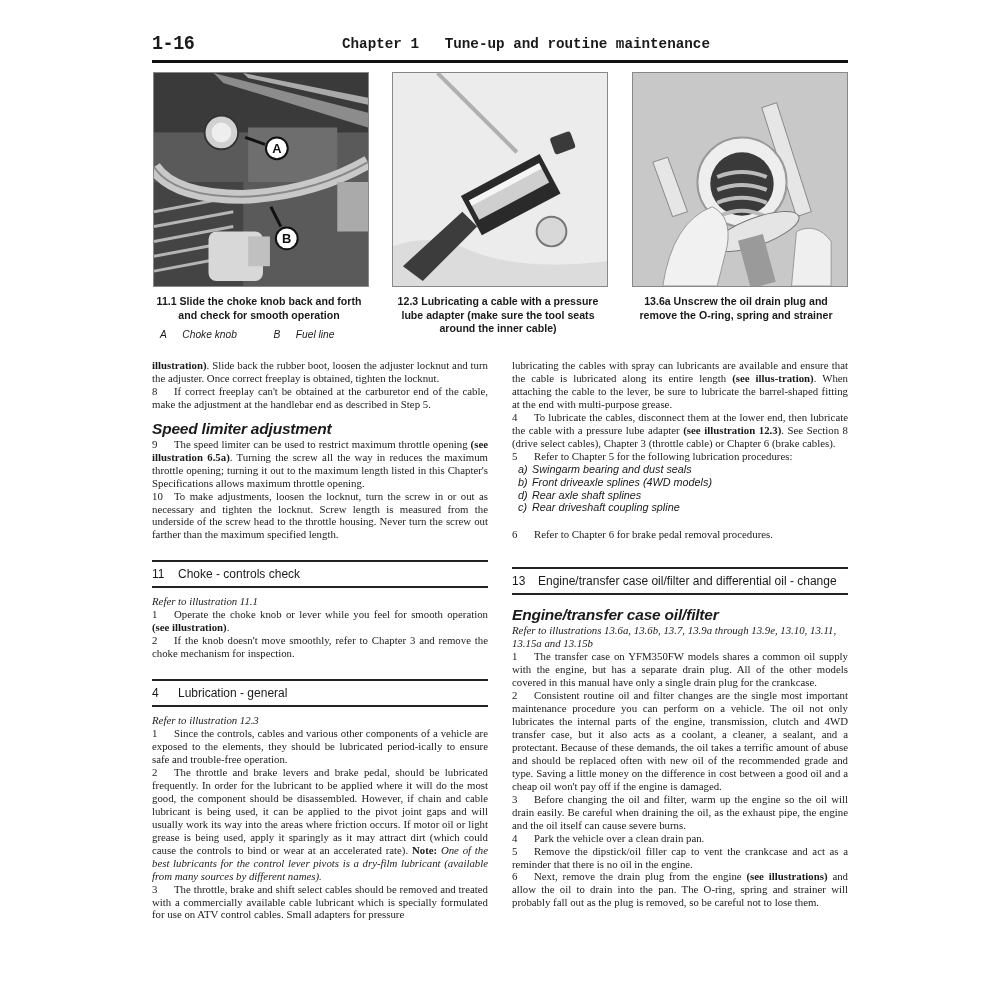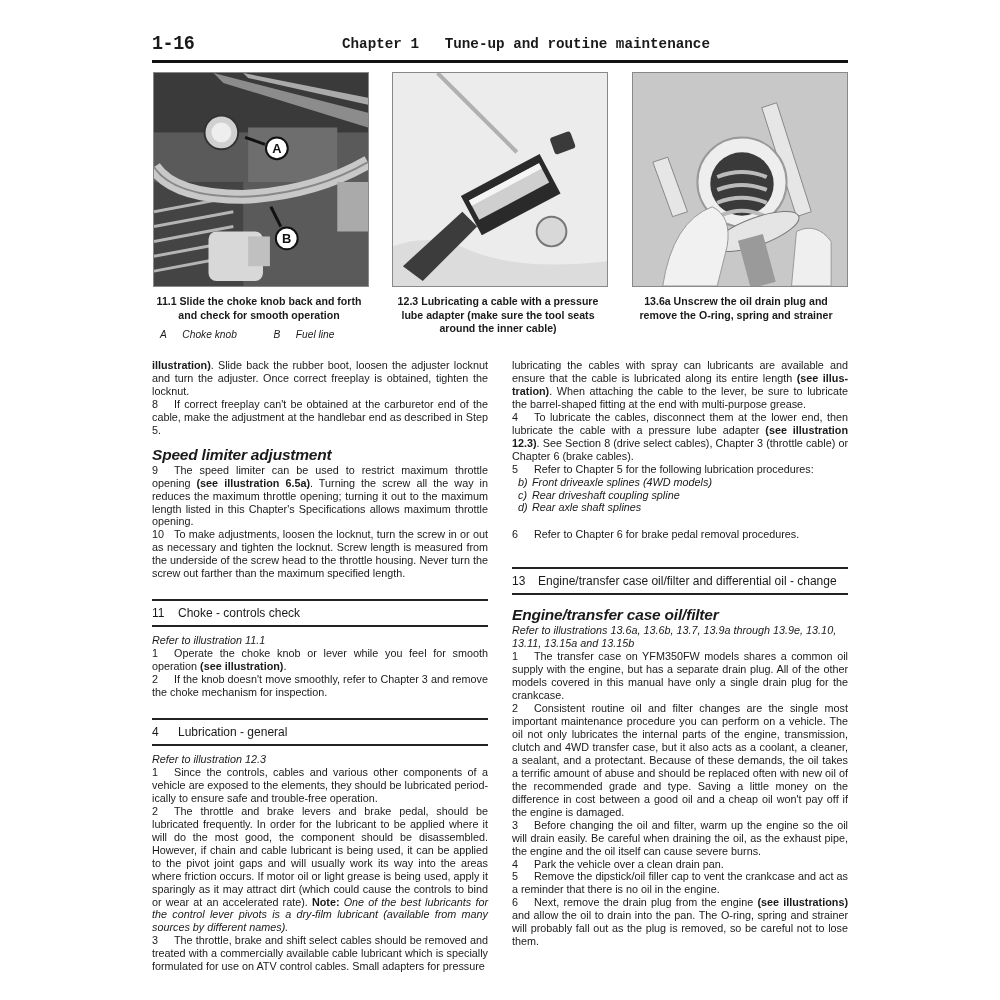--- a/index.html
+++ b/index.html
@@ -18,21 +18,21 @@
     .caption { position: absolute; top: 295px; width: 228px; text-align: center; font-size: 11.4px; font-weight: bold; line-height: 13.5px; transform: scaleX(0.93); }
     .c1 { left: 145px; } .c2 { left: 384px; } .c3 { left: 622px; }
     .legend { position: absolute; top: 328px; left: 160px; font-size: 11px; font-style: italic; transform: scaleX(0.93); transform-origin: left; white-space: nowrap; }
     .legend span { display: inline-block; }
     .legend .k { width: 24px; }
     .legend .v { width: 98px; }
 
     .col { position: absolute; top: 359px; width: 336px; font-size: 10.8px; line-height: 12.95px; }
     .col-left { left: 152px; }
     .col-right { left: 512px; }
-    .col p { text-align: justify; }
+    .col p { text-align: justify; font-family: Liberation Serif, serif; }
     .col b { font-weight: bold; }
     .col i { font-style: italic; }
     .num { display: inline-block; width: 22px; }
 
     .sub-heading { font-size: 15.5px; font-weight: bold; font-style: italic; margin: 5px 0 2px 0; letter-spacing: -0.2px; }
     .sec-head { border-top: 2px solid #222; border-bottom: 2px solid #222; padding: 5px 0 5px 0; font-weight: normal; font-size: 12px; line-height: 14px; display: flex; }
     .sec-head .snum { width: 26px; flex-shrink: 0; }
     .list-item { padding-left: 6px; font-style: italic; }
     .list-item .lk { display: inline-block; width: 14px; }
   </style>
@@ -147,23 +147,24 @@
   <p><i>Refer to illustration 12.3</i></p>
   <p><span class="num">1</span><span>Since the controls, cables and various other components of a vehicle are exposed to the elements, they should be lubricated period-ically to ensure safe and trouble-free operation.</span></p>
   <p><span class="num">2</span><span>The throttle and brake levers and brake pedal, should be lubricated frequently. In order for the lubricant to be applied where it will do the most good, the component should be disassembled. However, if chain and cable lubricant is being used, it can be applied to the pivot joint gaps and will usually work its way into the areas where friction occurs. If motor oil or light grease is being used, apply it sparingly as it may attract dirt (which could cause the controls to bind or wear at an accelerated rate). </span><b>Note:</b><i> One of the best lubricants for the control lever pivots is a dry-film lubricant (available from many sources by different names).</i></p>
   <p><span class="num">3</span><span>The throttle, brake and shift select cables should be removed and treated with a commercially available cable lubricant which is specially formulated for use on ATV control cables. Small adapters for pressure</span></p>
 </div>
 
 <div class="col col-right">
   <p><span>lubricating the cables with spray can lubricants are available and ensure that the cable is lubricated along its entire length </span><b>(see illus-tration)</b><span>. When attaching the cable to the lever, be sure to lubricate the barrel-shaped fitting at the end with multi-purpose grease.</span></p>
   <p><span class="num">4</span><span>To lubricate the cables, disconnect them at the lower end, then lubricate the cable with a pressure lube adapter </span><b>(see illustration 12.3)</b><span>. See Section 8 (drive select cables), Chapter 3 (throttle cable) or Chapter 6 (brake cables).</span></p>
   <p><span class="num">5</span><span>Refer to Chapter 5 for the following lubrication procedures:</span></p>
+  <div class="list-item"><span class="lk">a)</span><span>Swingarm bearing and dust seals</span></div>
   <div class="list-item"><span class="lk">b)</span><span>Front driveaxle splines (4WD models)</span></div>
+  <div class="list-item"><span class="lk">d)</span><span>Rear axle shaft splines</span></div>
   <div class="list-item"><span class="lk">c)</span><span>Rear driveshaft coupling spline</span></div>
-  <div class="list-item"><span class="lk">d)</span><span>Rear axle shaft splines</span></div>
   <p style="margin-top:14px"><span class="num">6</span><span>Refer to Chapter 6 for brake pedal removal procedures.</span></p>
 
   <div style="height:26px"></div>
   <div class="sec-head">
       <span class="snum">13</span>
       <span>Engine/transfer case oil/filter and differential oil - change</span>
     </div>
 
   <div class="sub-heading" style="margin-top:14px">Engine/transfer case oil/filter</div>
   <p style="text-align:left"><i>Refer to illustrations 13.6a, 13.6b, 13.7, 13.9a through 13.9e, 13.10, 13.11, 13.15a and 13.15b</i></p>

